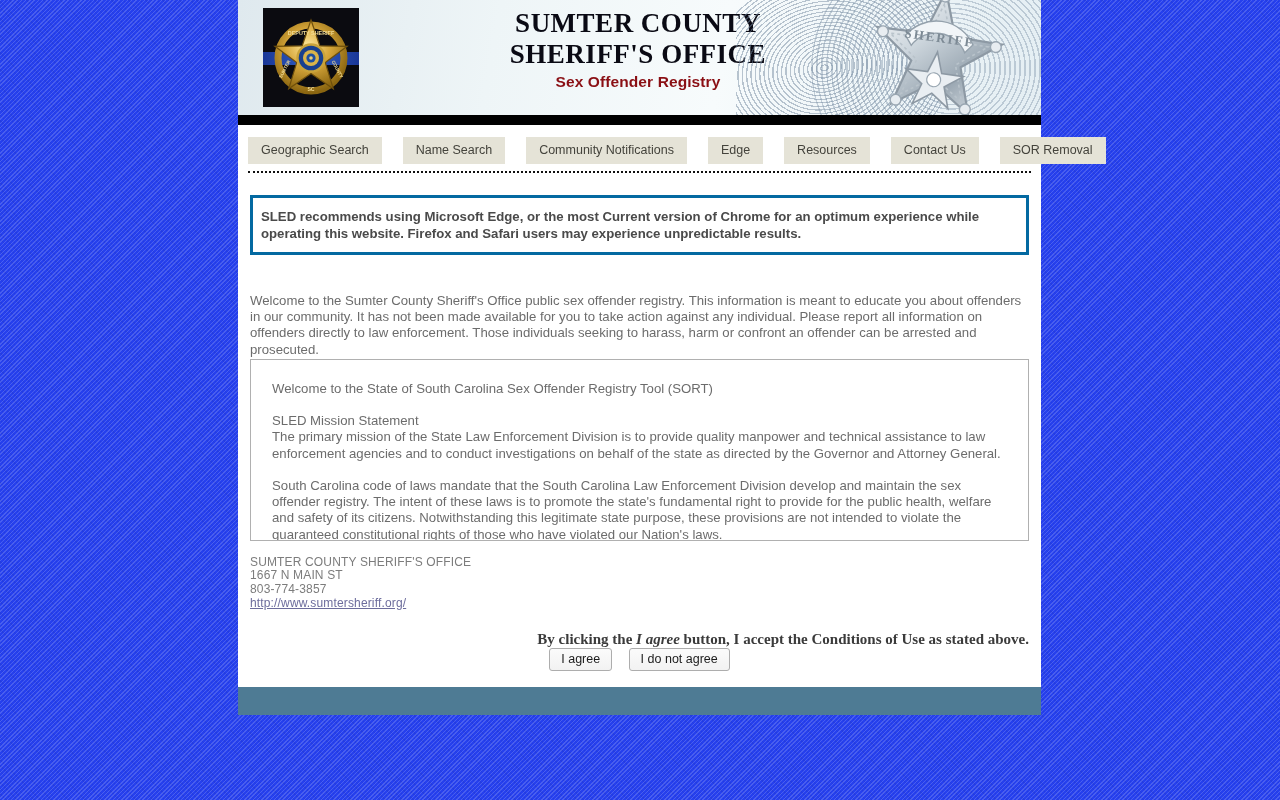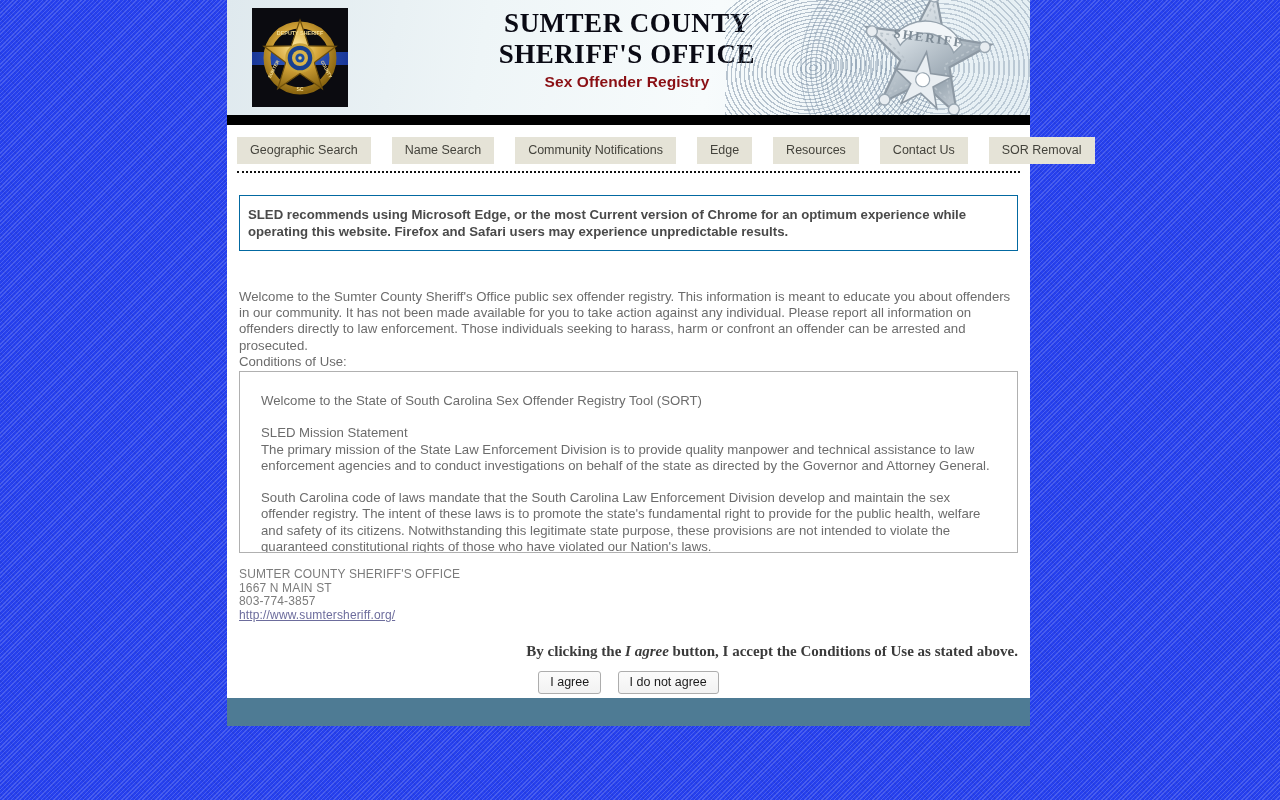--- a/index.html
+++ b/index.html
@@ -27,21 +27,21 @@
         rgba(0,0,0,0.06) 1px,
         rgba(0,0,0,0.00) 1px,
         rgba(0,0,0,0.00) 4px
       );
     font-family: "Liberation Sans", sans-serif;
     -webkit-font-smoothing: antialiased;
   }
 
   #page-wrap {
     position: absolute;
-    left: 227px;
+    left: 238px;
     top: 0;
     width: 803px;
     background: #ffffff;
   }
 
   
   .site-header {
     position: relative;
     height: 115px;
     width: 100%;
@@ -168,21 +168,21 @@
     width: 100%;
   }
 
   
   .content {
     padding: 0 12px 0 12px;
     background: #fff;
   }
   .notice-box {
     margin-top: 22px;
-    border: 1px solid #0369a1;
+    border: 3px solid #0369a1;
     padding: 10px 6px 10px 6px;
   }
   .notice-text {
     font-size: 13.2px;
     font-weight: bold;
     color: #4a4a4a;
     line-height: 17px;
     padding: 0 2px;
   }
 
@@ -232,23 +232,22 @@
     margin-top: 21px;
     text-align: right;
     font-family: "Liberation Serif", serif;
     font-weight: bold;
     font-size: 15px;
     color: #3b3b3b;
   }
   .agree-line .ital { font-style: italic; }
 
   .btn-row {
-    margin-top: 11px;
     text-align: center;
-    padding-bottom: 4px;
+    padding-bottom: 16px;
   }
   .btn {
     font-family: "Liberation Sans", sans-serif;
     font-size: 12.5px;
     color: #1b1b1b;
     background: linear-gradient(180deg,#fbfbfb 0%,#f2f2f2 100%);
     border: 1px solid #adadad;
     border-radius: 3px;
     padding: 3px 11px 4px 11px;
     cursor: pointer;
@@ -345,21 +344,20 @@
     <div class="nav-rule"></div>
   </div>
 
   <div class="content">
 
     <div class="notice-box">
       <div class="notice-text">SLED recommends using Microsoft Edge, or the most Current version of Chrome for an optimum experience while operating this website. Firefox and Safari users may experience unpredictable results.</div>
     </div>
 
     <div class="intro">Welcome to the Sumter County Sheriff's Office public sex offender registry. This information is meant to educate you about offenders in our community. It has not been made available for you to take action against any individual. Please report all information on offenders directly to law enforcement. Those individuals seeking to harass, harm or confront an offender can be arrested and prosecuted.</div>
-    <div class="conditions-label">Conditions of Use:</div>
 
     <div class="conditions-box">
       <div class="conditions-text">Welcome to the State of South Carolina Sex Offender Registry Tool (SORT)
 
 SLED Mission Statement
 The primary mission of the State Law Enforcement Division is to provide quality manpower and technical assistance to law enforcement agencies and to conduct investigations on behalf of the state as directed by the Governor and Attorney General.
 
 South Carolina code of laws mandate that the South Carolina Law Enforcement Division develop and maintain the sex offender registry. The intent of these laws is to promote the state's fundamental right to provide for the public health, welfare and safety of its citizens. Notwithstanding this legitimate state purpose, these provisions are not intended to violate the guaranteed constitutional rights of those who have violated our Nation's laws.</div>
     </div>
 

